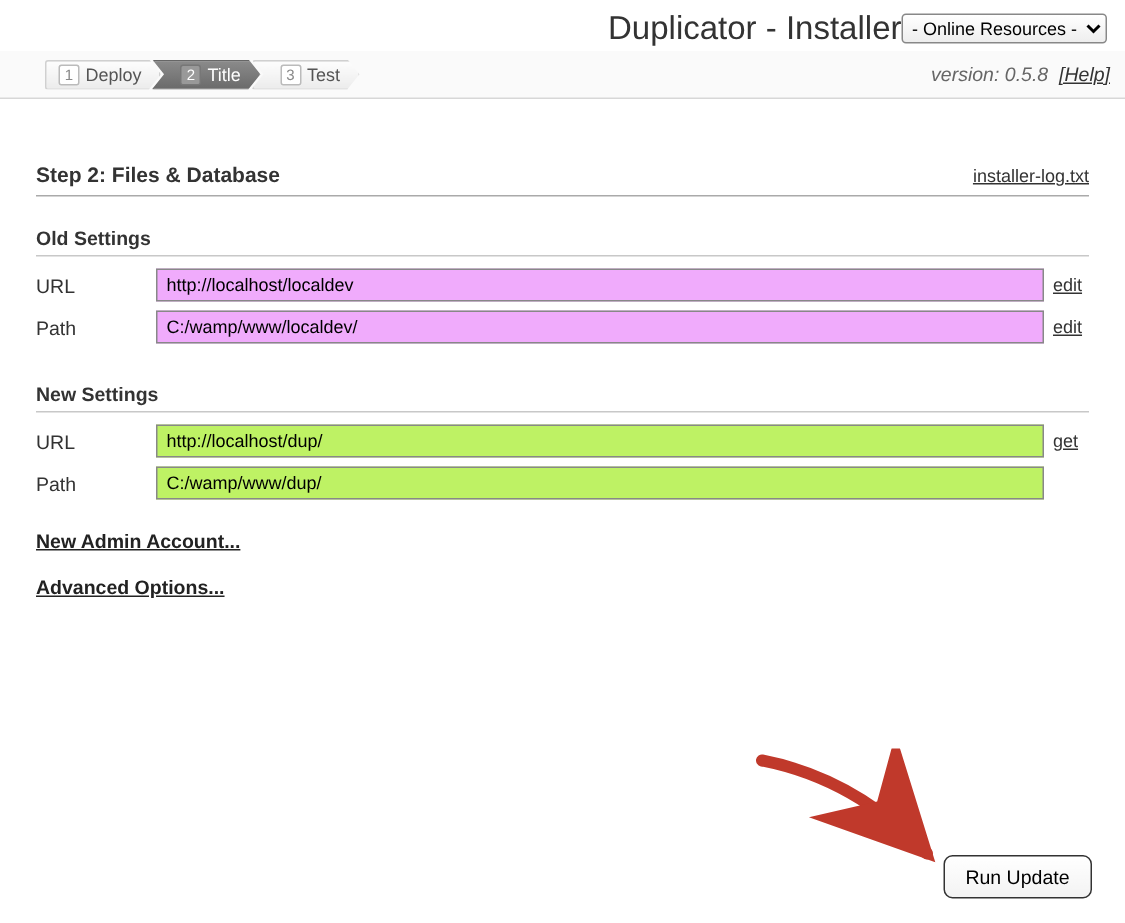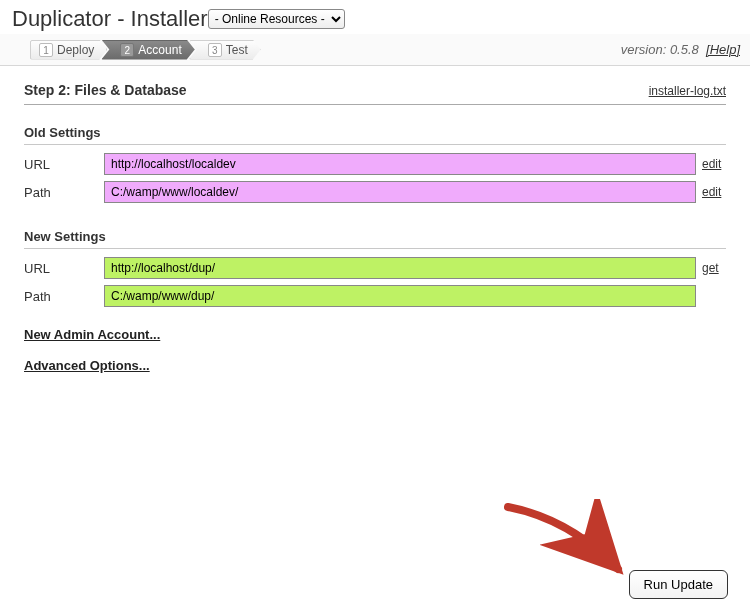--- a/index.html
+++ b/index.html
@@ -1,30 +1,30 @@
 <!DOCTYPE html>
 <html><head>
   <meta charset="utf-8">
   <style>
     * { box-sizing: border-box; margin: 0; padding: 0; }
     body { font-family: Arial, Helvetica, sans-serif; font-size: 13px; color: #333; background: #fff; width: 750px; height: 615px; position: relative; }
-    .header { display: flex; align-items: center; justify-content: flex-start; padding: 6px 12px 2px 12px; border-bottom: 0 solid #ccc; }
+    .header { display: flex; align-items: center; justify-content: flex-end; padding: 6px 12px 2px 12px; border-bottom: 0 solid #ccc; }
     .page-title { font-size: 22px; font-weight: normal; color: #333; }
     .online-select { font-size: 12px; border: 1px solid #888; border-radius: 3px; padding: 1px 2px; background: linear-gradient(#fff,#eee); }
     .wizard-bar { display: flex; align-items: center; padding: 6px 10px 6px 30px; height: 32px; background: #fafafa; border-bottom: 1px solid #d7d7d7; position: relative; }
     .step { display: flex; align-items: center; height: 20px; padding: 0 12px 0 18px; font-size: 12px; position: relative; border: 1px solid #d0d0d0; border-radius: 2px; background: linear-gradient(#fdfdfd,#ececec); color: #555; margin-right: -6px; clip-path: polygon(0 0, calc(100% - 8px) 0, 100% 50%, calc(100% - 8px) 100%, 0 100%, 8px 50%); }
     .step:first-child { clip-path: polygon(0 0, calc(100% - 8px) 0, 100% 50%, calc(100% - 8px) 100%, 0 100%); padding-left: 8px; }
     .step-num { display: inline-block; width: 14px; height: 14px; line-height: 14px; text-align: center; font-size: 10px; margin-right: 4px; border: 1px solid #bbb; border-radius: 2px; background: #fff; color: #888; }
     .step.active { background: linear-gradient(#8a8a8a,#6b6b6b); color: #fff; border-color: #666; z-index: 2; }
     .step.active .step-num { background: #999; color: #fff; border-color: #777; }
     .version-info { margin-left: auto; font-size: 13px; color: #666; font-style: italic; }
     .version-info a { color: #333; font-style: italic; text-decoration: underline; }
     .content { padding: 16px 24px; }
     .step-head { display: flex; justify-content: space-between; align-items: baseline; border-bottom: 1px solid #aaa; padding-bottom: 6px; margin-bottom: 20px; }
-    .step-head h3 { font-size: 14px; font-weight: bold; }
+    .step-head h3 { font-size: 14px; font-weight: bold; margin-top: 26px; }
     .step-head a { font-size: 12px; color: #333; text-decoration: underline; }
     .section-title { font-size: 13px; font-weight: bold; border-bottom: 1px solid #c8c8c8; padding-bottom: 4px; margin-bottom: 8px; margin-top: 6px; }
     .form-row { display: flex; align-items: center; margin-bottom: 6px; }
     .form-label { width: 80px; font-size: 13px; }
     .form-input { flex: 1; height: 22px; font-size: 12px; padding: 2px 6px; border: 1px solid #888; background: #bef264; }
     .form-input[readonly] { background: #f0abfc; }
     .row-action { width: 30px; font-size: 12px; text-align: left; padding-left: 6px; color: #333; text-decoration: underline; cursor: pointer; }
     .link-toggle { display: inline-block; font-size: 13px; font-weight: bold; text-decoration: underline; margin: 14px 0 2px 0; cursor: pointer; color: #222; }
     .run-button { position: absolute; right: 22px; bottom: 16px; padding: 6px 14px; font-size: 13px; border: 1px solid #333; border-radius: 6px; background: linear-gradient(#fff,#f3f3f3); cursor: pointer; }
     .arrow { position: absolute; right: 110px; bottom: 26px; pointer-events: none; }
@@ -39,21 +39,21 @@
   </select>
 </div>
 
 <div class="wizard-bar">
   <div class="step">
     <span class="step-num">1</span>
     <span>Deploy</span>
   </div>
   <div class="step active">
     <span class="step-num">2</span>
-    <span>Account</span>
+    <span>Title</span>
   </div>
   <div class="step">
     <span class="step-num">3</span>
     <span>Test</span>
   </div>
   <div class="version-info">
     <span>version:</span>
     <span>0.5.8</span>&nbsp;
     <a href="#">[Help]</a>
   </div>

